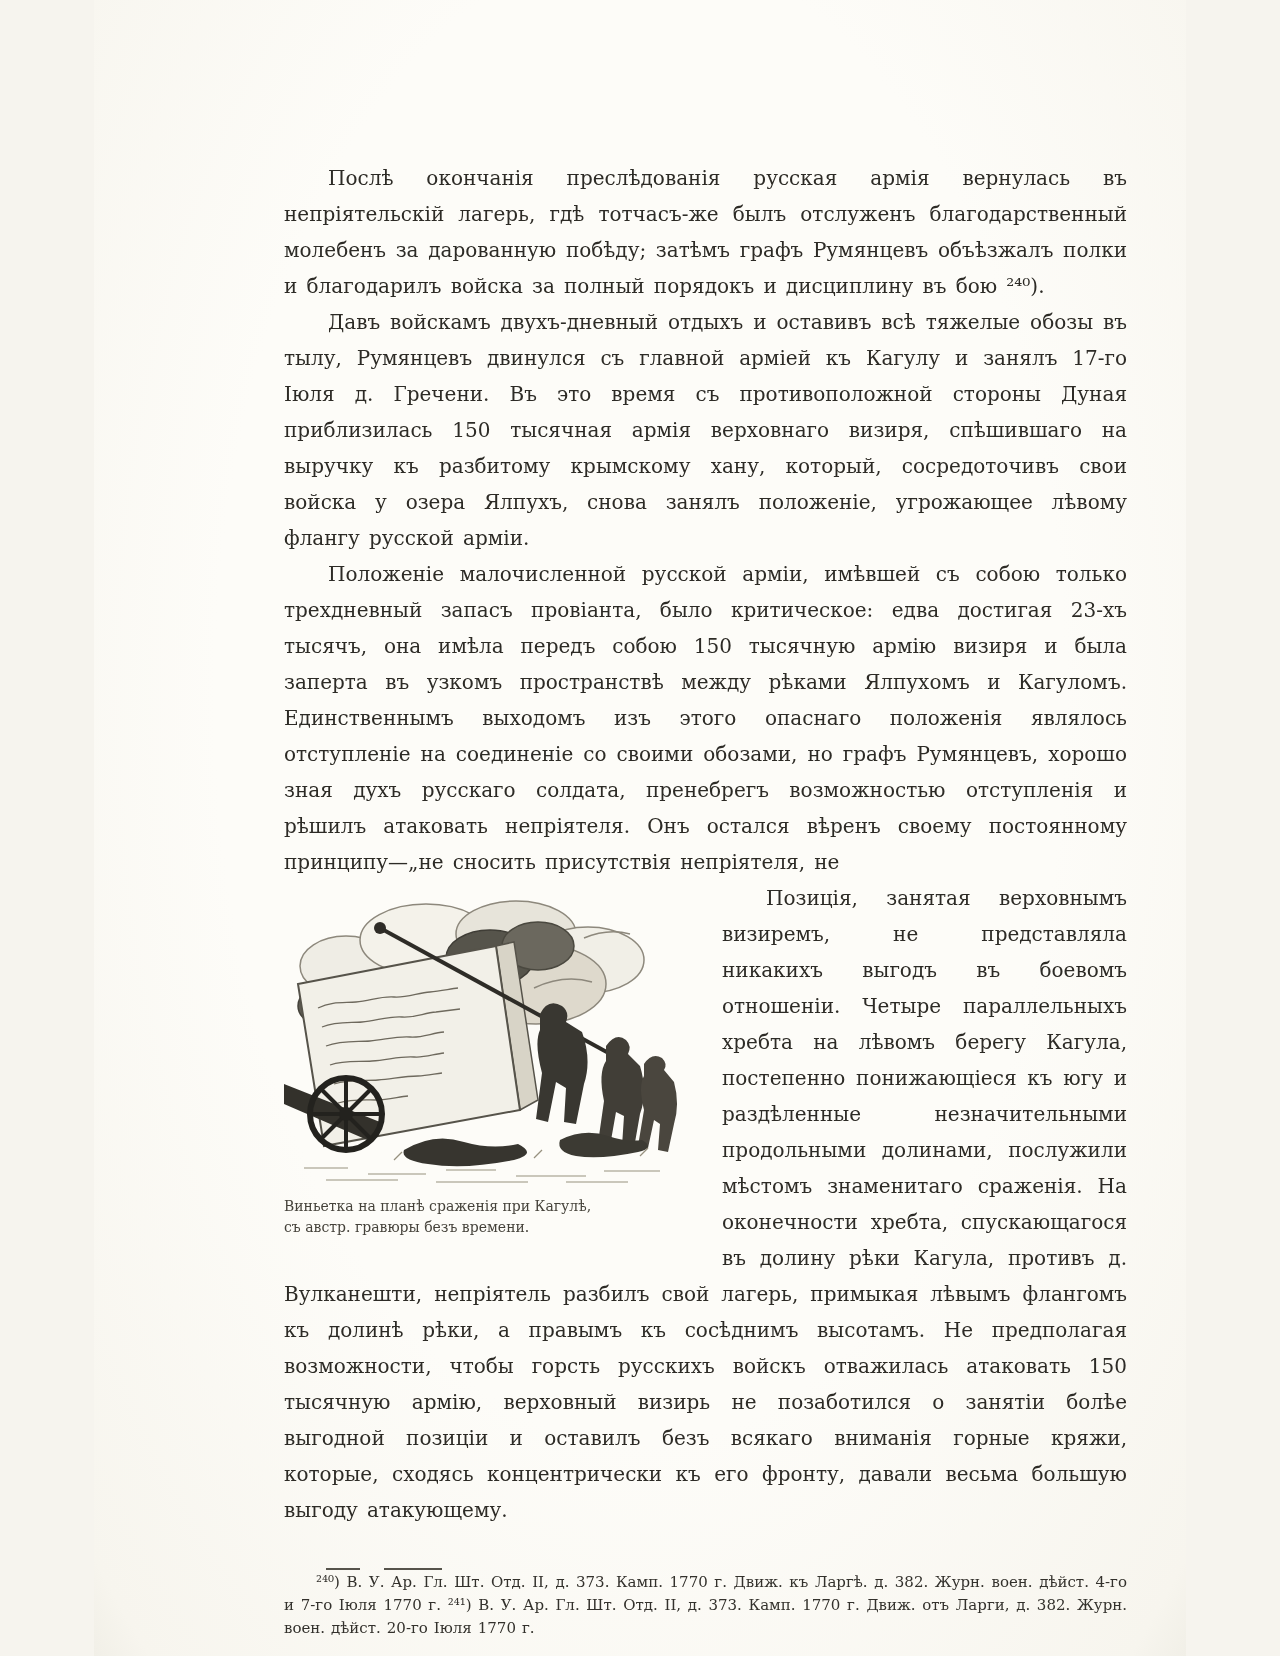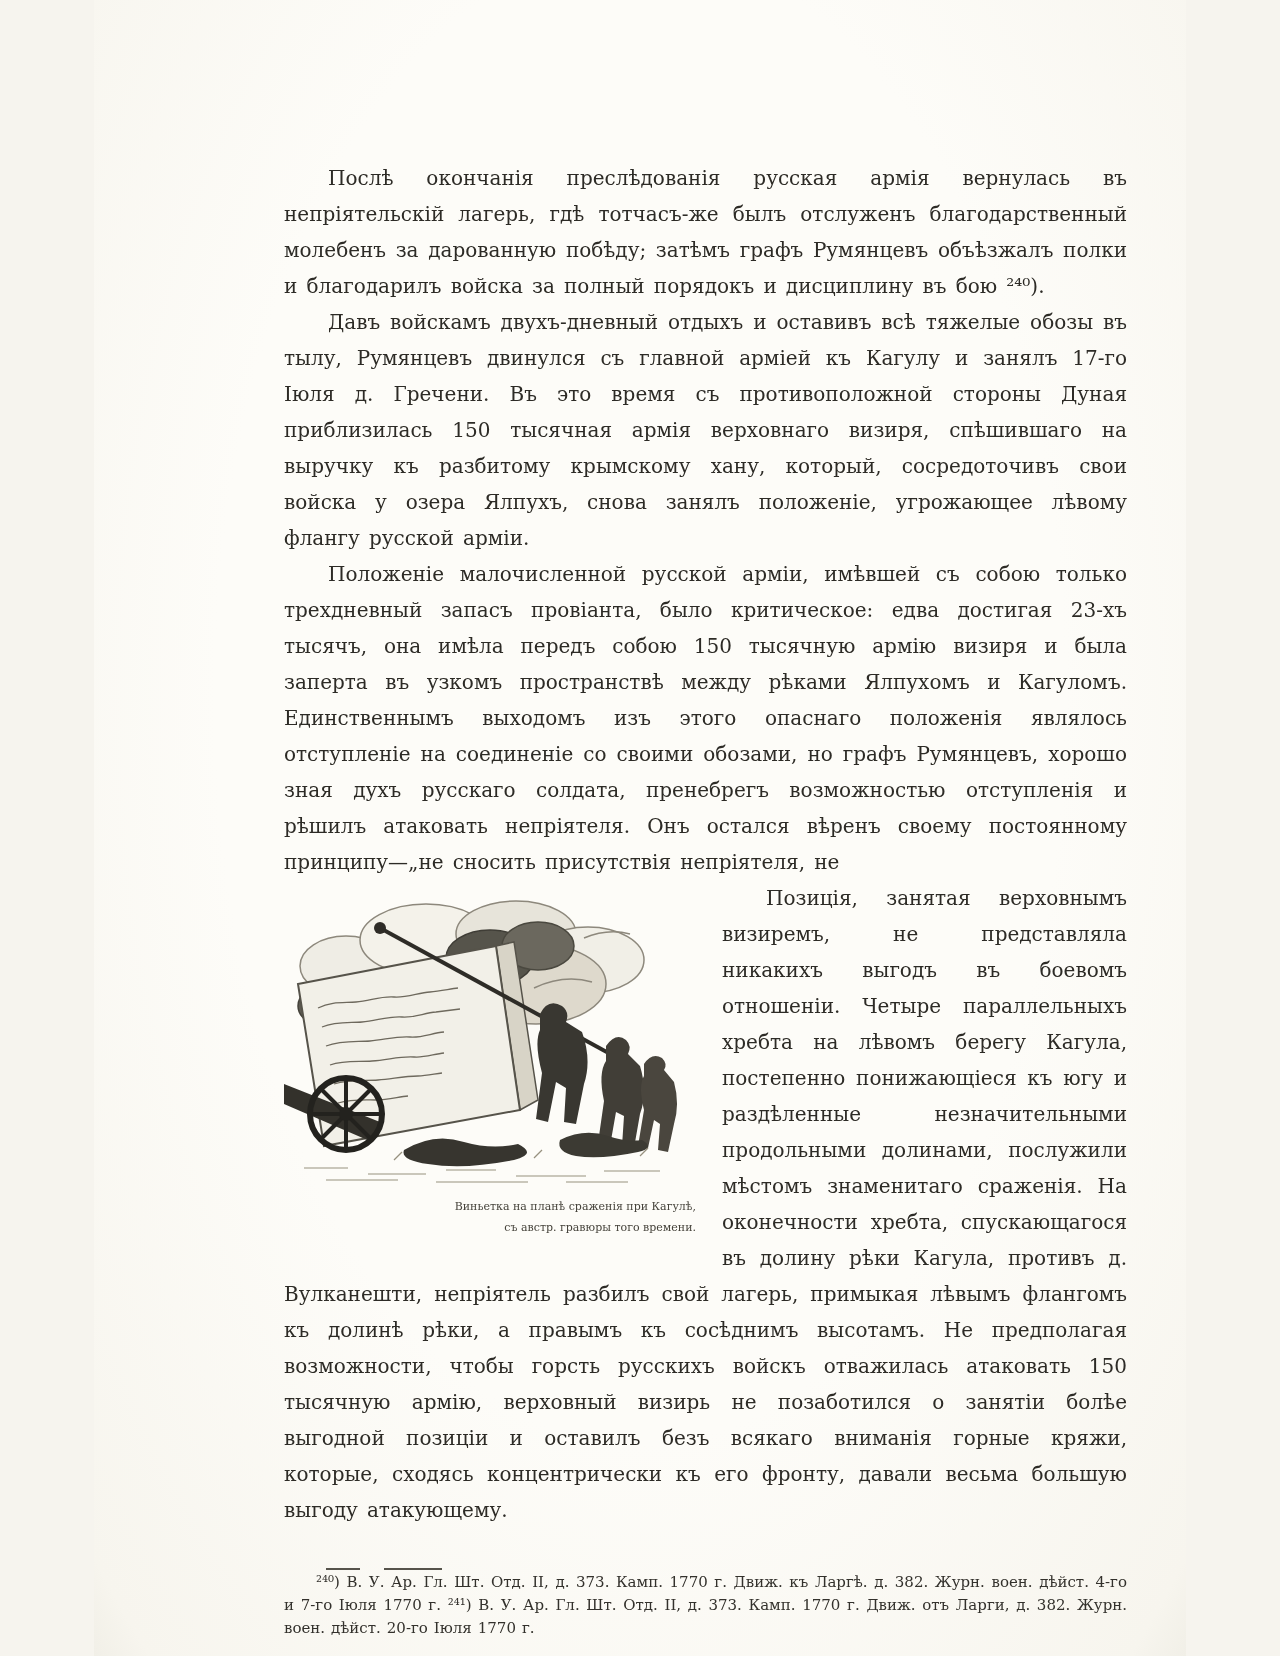--- a/index.html
+++ b/index.html
@@ -35,25 +35,25 @@
     float: left;
     width: 412px;
     margin: 8px 26px 4px 0;
     text-align: center;
     text-indent: 0;
     display: block;
   }
   .figure svg { display: block; }
   .caption {
     display: block;
-    font-size: 11px;
+    font-size: 14px;
     line-height: 21px;
     color: #45423a;
     word-spacing: normal;
-    text-align: right;
+    text-align: left;
   }
   .caption.first { margin-top: 10px; }
   .fn-rule {
     clear: none;
     margin: 30px 0 10px 42px;
     height: 3px;
     white-space: nowrap;
   }
   .fn-rule .seg {
     display: inline-block;
@@ -149,21 +149,21 @@
               <path d="M320,283 h56"></path>
               <path d="M42,292 h72"></path>
             <path d="M152,294 h92"></path>
               <path d="M282,294 h62"></path>
             <path d="M110,272 l8,-8"></path>
               <path d="M250,270 l8,-8"></path>
               <path d="M356,268 l8,-8"></path>
           </g>
         </svg>
         <span class="caption first">Виньетка на планѣ сраженія при Кагулѣ,</span>
-        <span class="caption">съ австр. гравюры того времени.</span>
+        <span class="caption">съ австр. гравюры безъ времени.</span>
       </span>
     </div>
 
     <div class="para">Позиція, занятая верховнымъ визиремъ, не представляла никакихъ выгодъ въ боевомъ отношеніи. Четыре параллельныхъ хребта на лѣвомъ берегу Кагула, постепенно понижающіеся къ югу и раздѣленные незначительными продольными долинами, послужили мѣстомъ знаменитаго сраженія. На оконечности хребта, спускающагося въ долину рѣки Кагула, противъ д. Вулканешти, непріятель разбилъ свой лагерь, примыкая лѣвымъ флангомъ къ долинѣ рѣки, а правымъ къ сосѣднимъ высотамъ. Не предполагая возможности, чтобы горсть русскихъ войскъ отважилась атаковать 150 тысячную армію, верховный визирь не позаботился о занятіи болѣе выгодной позиціи и оставилъ безъ всякаго вниманія горные кряжи, которые, сходясь концентрически къ его фронту, давали весьма большую выгоду атакующему.</div>
 
     <div class="fn-rule">
       <span class="seg seg1"></span><span class="seg seg2"></span>
     </div>
 
     <div class="footnotes">²⁴⁰) В. У. Ар. Гл. Шт. Отд. II, д. 373. Камп. 1770 г. Движ. къ Ларгѣ. д. 382. Журн. воен. дѣйст. 4-го и 7-го Іюля 1770 г.   ²⁴¹) В. У. Ар. Гл. Шт. Отд. II, д. 373. Камп. 1770 г. Движ. отъ Ларги, д. 382. Журн. воен. дѣйст. 20-го Іюля 1770 г.</div>

